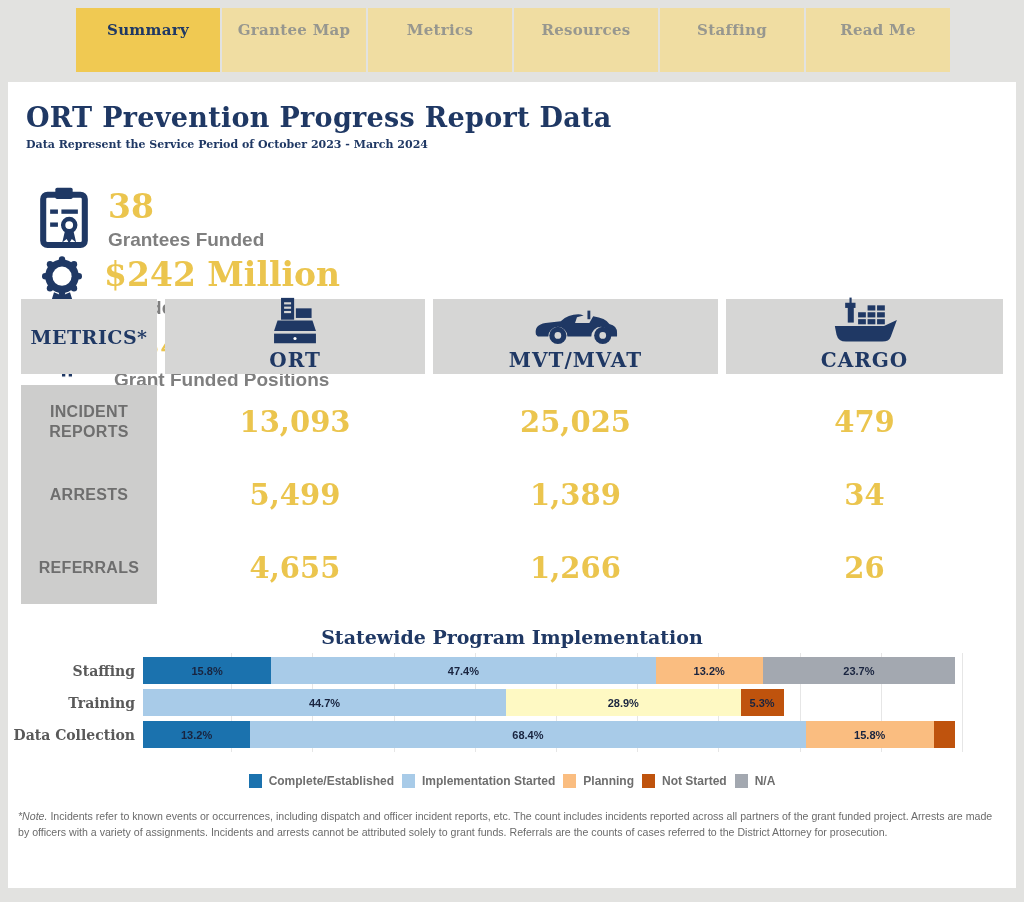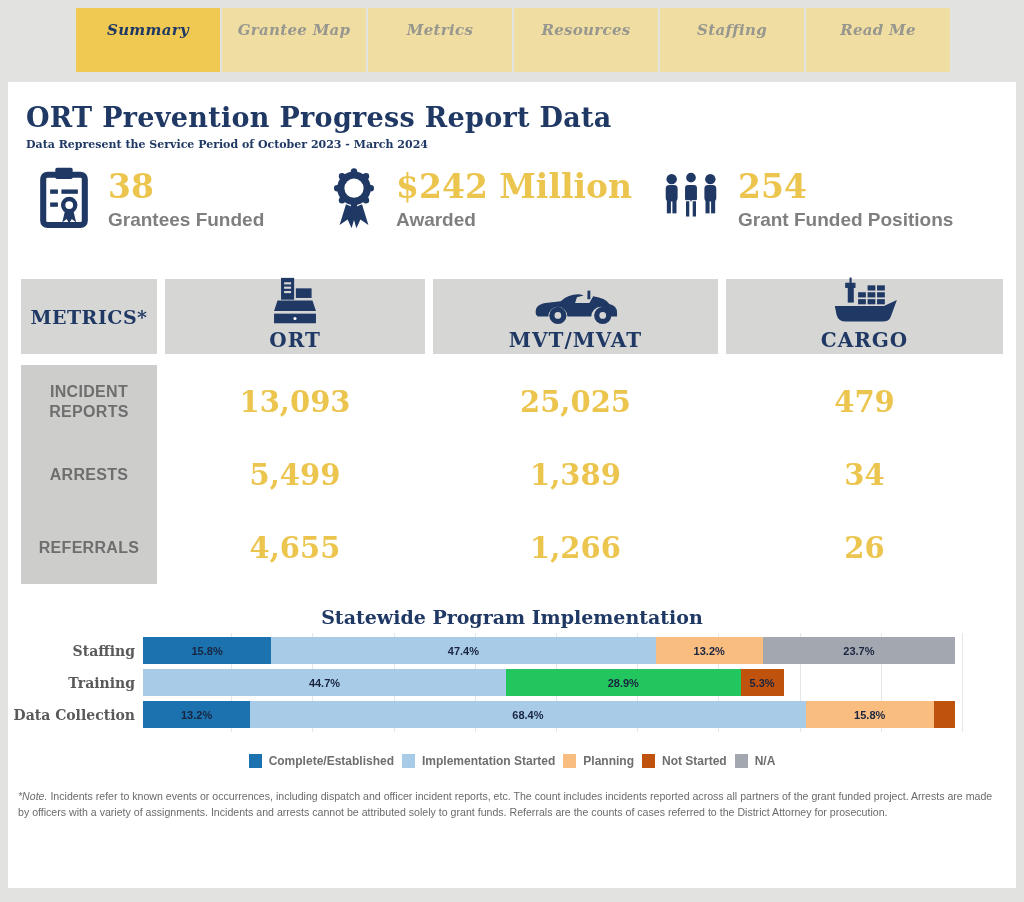--- a/index.html
+++ b/index.html
@@ -17,21 +17,20 @@
   }
   .tab {
     width: 144px; height: 64px;
     padding-top: 13px;
     text-align: center;
     font-family: "DejaVu Serif", serif;
     font-weight: bold; font-size: 15px;
     letter-spacing: 0.3px;
     background: #f0dda2; color: #97978f;
     cursor: pointer;
-    font-style: italic;
   }
   .tab.active { background: #f0c952; color: #1f3864; }
   
   .card {
     position: absolute; left: 8px; top: 82px;
     width: 1008px; height: 806px;
     background: #ffffff;
   }
   .report-header { padding: 20px 0 0 18px; }
   .report-title {
@@ -39,21 +38,21 @@
     font-weight: bold; font-size: 27px;
     color: #1f3864; letter-spacing: 0.3px;
   }
   .report-subtitle {
     margin-top: 5px;
     font-family: "DejaVu Serif", serif;
     font-weight: bold; font-size: 11px;
     color: #1f3864;
   }
   
-  .stats { display: flex; margin: 16px 0 0 30px; height: 82px; }
+  .stats { display: flex; margin: 36px 0 0 30px; height: 82px; flex-direction: column; }
   .stat { display: flex; align-items: flex-start; }
   .stat-1 { width: 292px; }
   .stat-2 { width: 332px; }
   .stat-icon { flex: 0 0 auto; margin-right: 18px; }
   .stat-text { display: flex; flex-direction: column; }
   .stat-value {
     font-family: "DejaVu Serif", serif;
     font-weight: bold; font-size: 33px; line-height: 40px;
     color: #ebc54e;
   }
@@ -321,21 +320,21 @@
           <div class="chart-seg" style="width: 15.8%; background: rgb(27, 114, 174);">15.8%</div>
           <div class="chart-seg" style="width: 47.4%; background: rgb(168, 203, 232);">47.4%</div>
           <div class="chart-seg" style="width: 13.2%; background: rgb(250, 189, 128);">13.2%</div>
           <div class="chart-seg" style="width: 23.7%; background: rgb(163, 168, 176);">23.7%</div>
         </div>
       </div>
       <div class="chart-row">
         <div class="chart-row-label">Training</div>
         <div class="chart-bar">
           <div class="chart-seg" style="width: 44.7%; background: rgb(168, 203, 232);">44.7%</div>
-          <div class="chart-seg" style="width: 28.9%; background: #22c55e;">28.9%</div>
+          <div class="chart-seg" style="width: 28.9%; background: #fef9c3;">28.9%</div>
           <div class="chart-seg" style="width: 5.3%; background: rgb(191, 83, 13);">5.3%</div>
         </div>
       </div>
       <div class="chart-row">
         <div class="chart-row-label">Data Collection</div>
         <div class="chart-bar">
           <div class="chart-seg" style="width: 13.2%; background: rgb(27, 114, 174);">13.2%</div>
           <div class="chart-seg" style="width: 68.4%; background: rgb(168, 203, 232);">68.4%</div>
           <div class="chart-seg" style="width: 15.8%; background: rgb(250, 189, 128);">15.8%</div>
           <div class="chart-seg" style="width: 2.6%; background: rgb(191, 83, 13);"></div>

